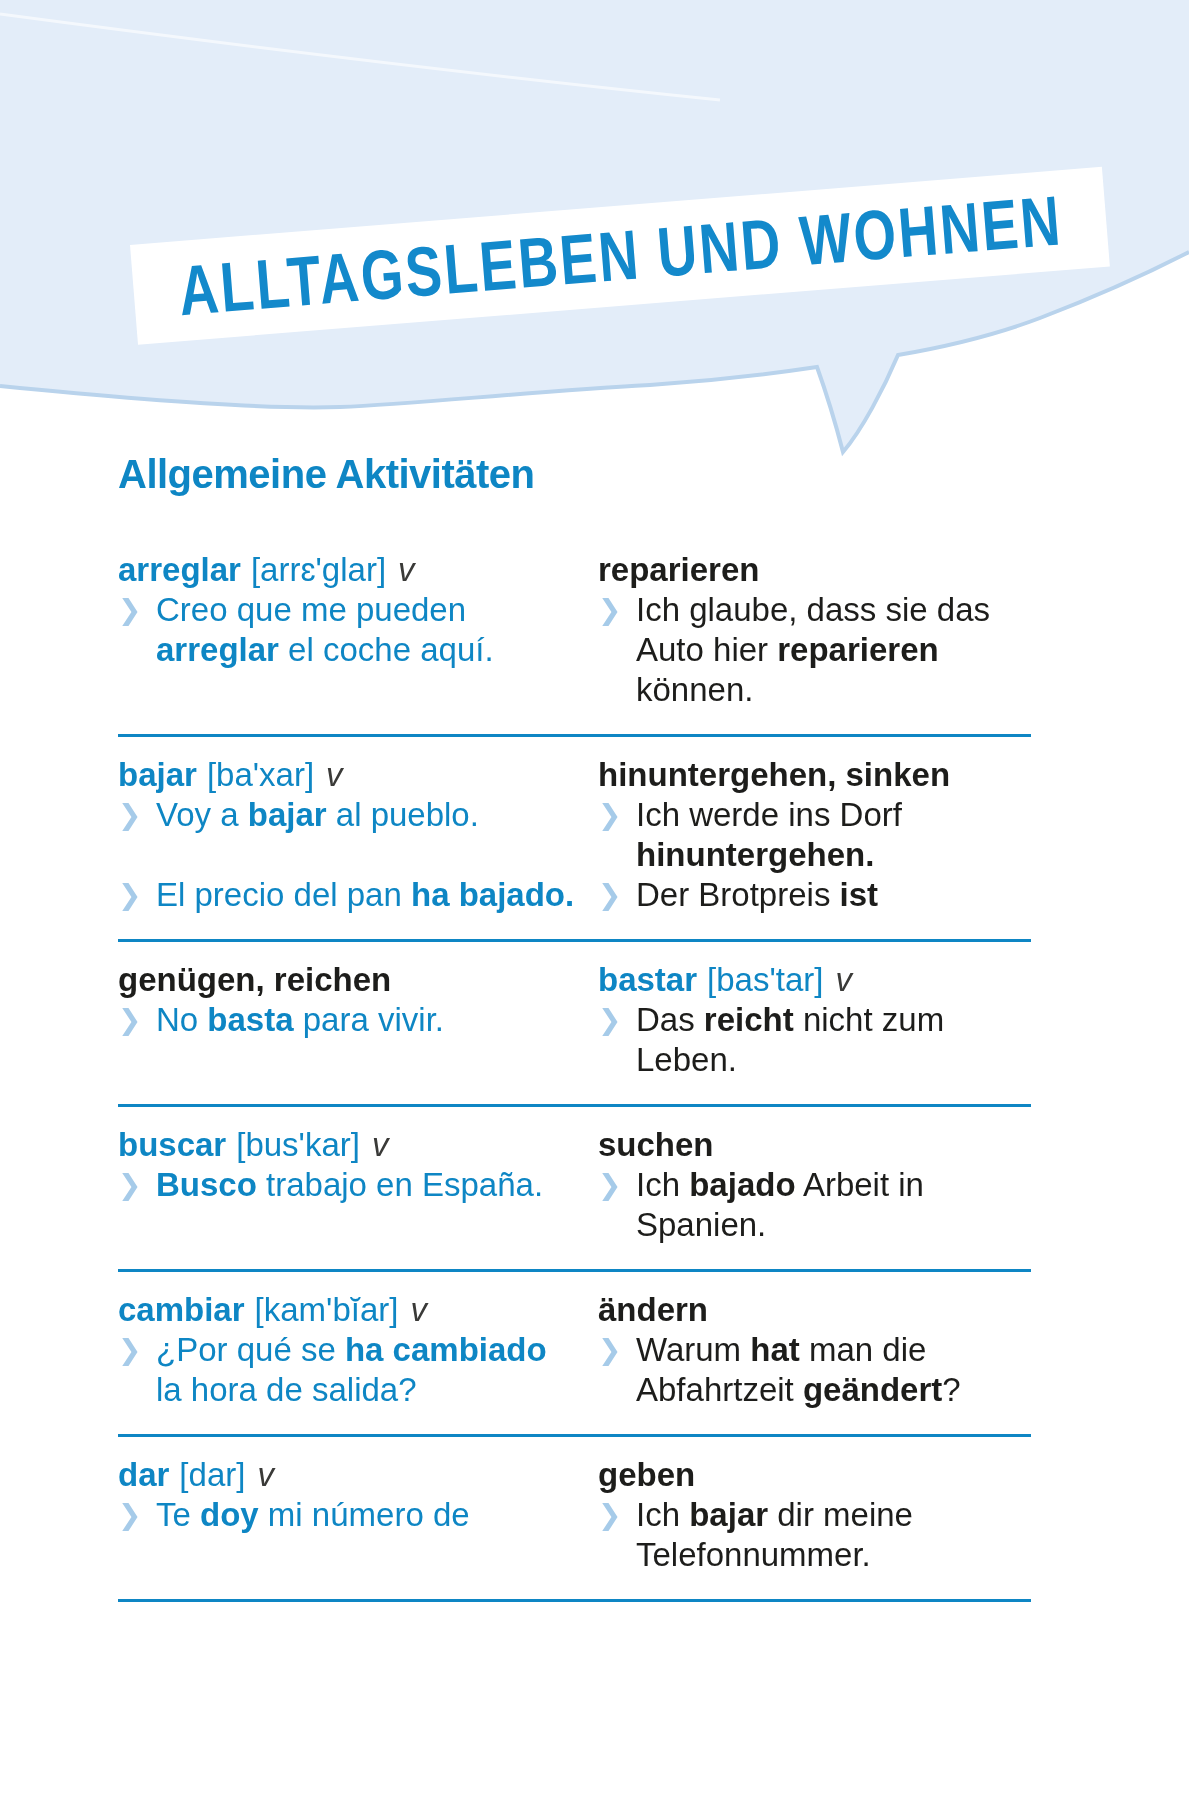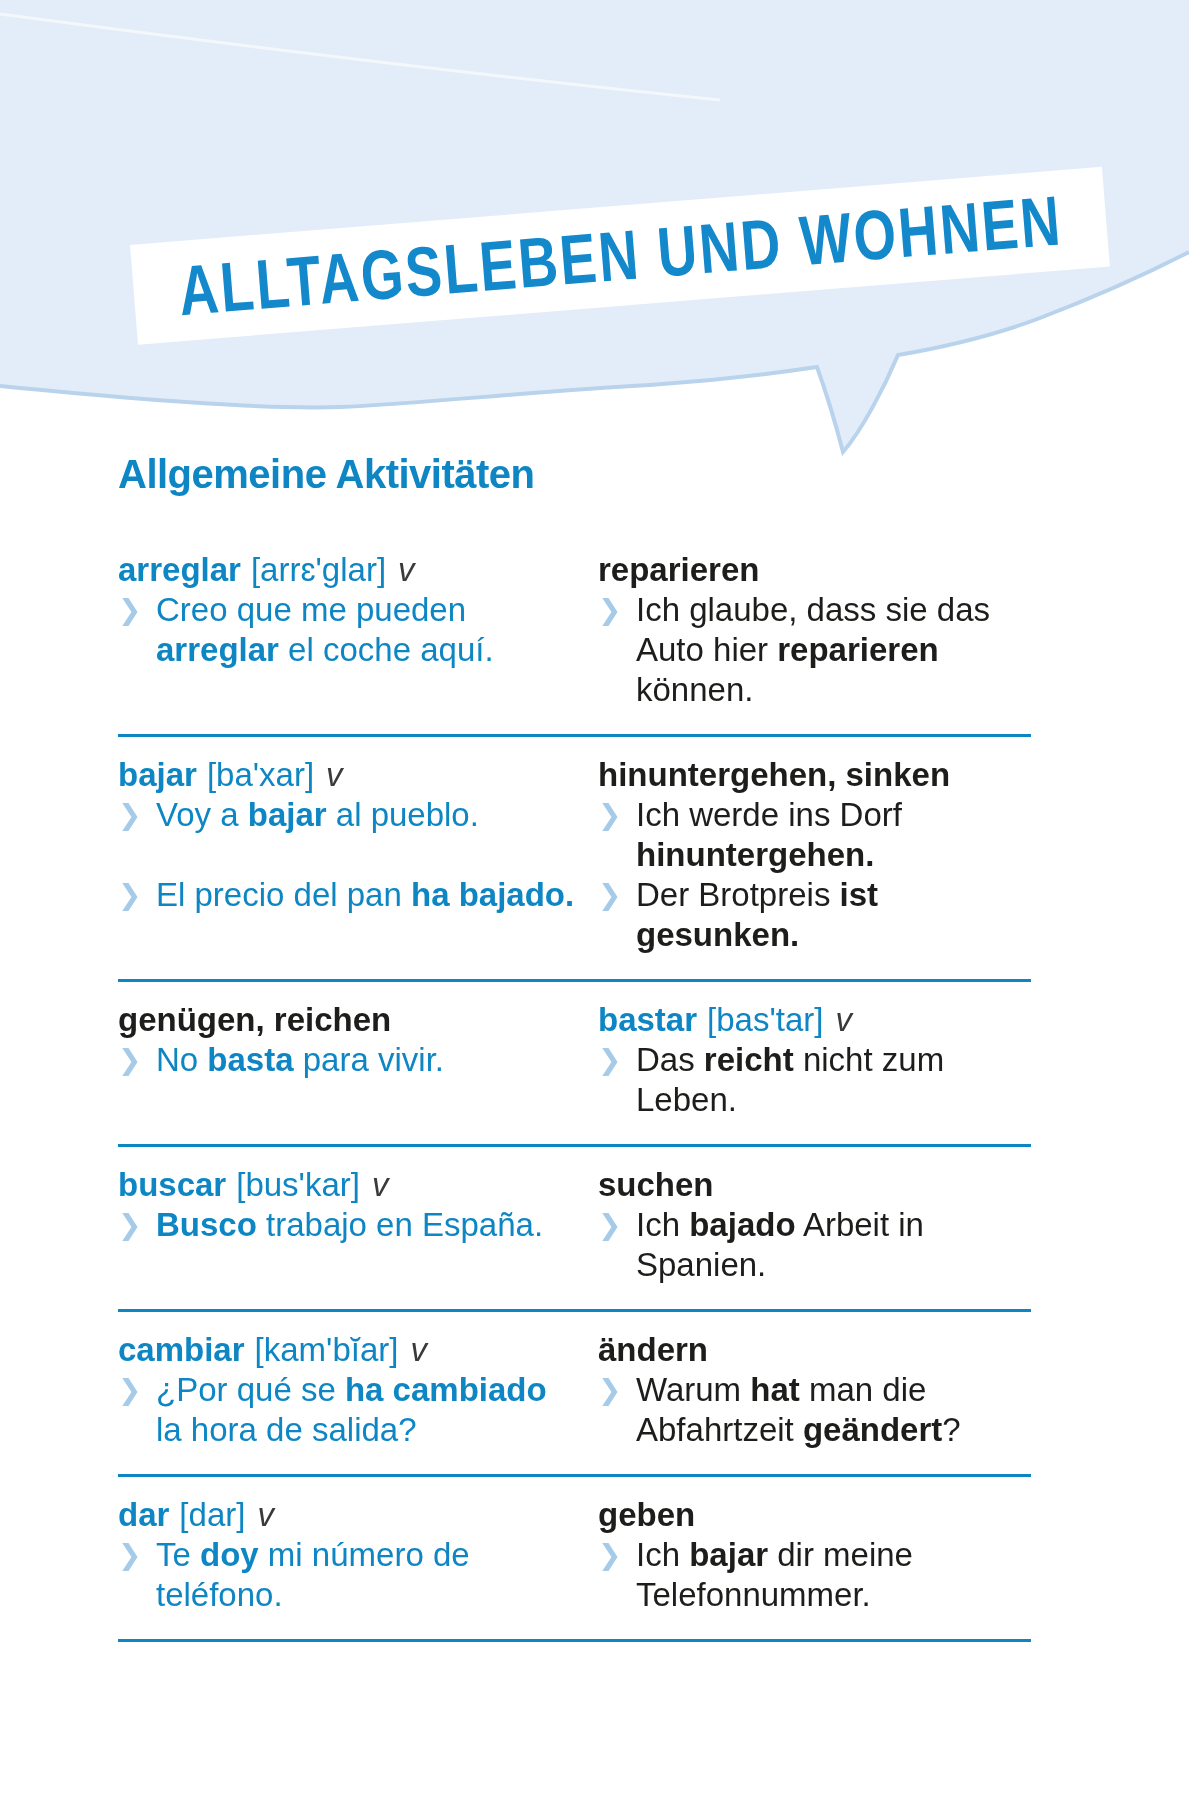--- a/index.html
+++ b/index.html
@@ -159,21 +159,20 @@
             <div class="cell ex es">
               <span class="bullet">❯</span>
               <div class="lines">
                 <div class="line"><span>El precio del pan </span><b>ha bajado.</b></div>
               </div>
             </div>
             <div class="cell ex de">
               <span class="bullet">❯</span>
               <div class="lines">
                 <div class="line"><span>Der Brotpreis </span><b>ist</b></div>
-                <div class="line"><b>gesunken.</b></div>
               </div>
             </div>
           </div>
         </div>
         <div class="entry">
           <div class="row">
             <div class="cell de-head">genügen, reichen</div>
             <div class="cell"><span class="hw">bastar</span><span class="phon">[bas'tar]</span><span class="pos">v</span></div>
           </div>
           <div class="row">
@@ -238,21 +237,20 @@
         <div class="entry">
           <div class="row">
             <div class="cell"><span class="hw">dar</span><span class="phon">[dar]</span><span class="pos">v</span></div>
             <div class="cell de-head">geben</div>
           </div>
           <div class="row">
             <div class="cell ex es">
               <span class="bullet">❯</span>
               <div class="lines">
                 <div class="line"><span>Te </span><b>doy</b><span> mi número de</span></div>
-                <div class="line"><span>teléfono.</span></div>
               </div>
             </div>
             <div class="cell ex de">
               <span class="bullet">❯</span>
               <div class="lines">
                 <div class="line"><span>Ich </span><b>bajar</b><span> dir meine</span></div>
                 <div class="line"><span>Telefonnummer.</span></div>
               </div>
             </div>
           </div>

